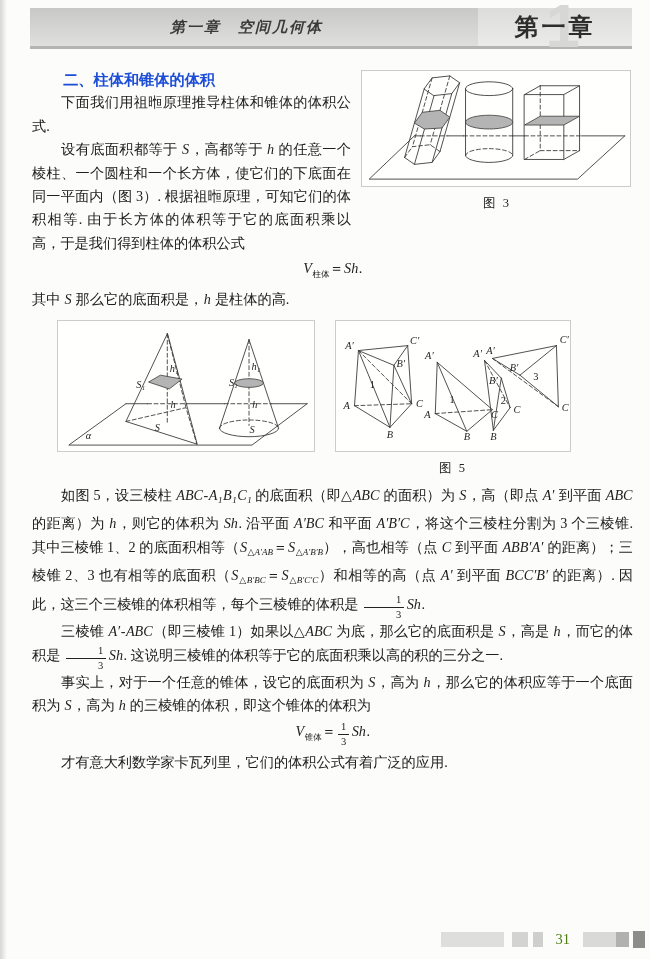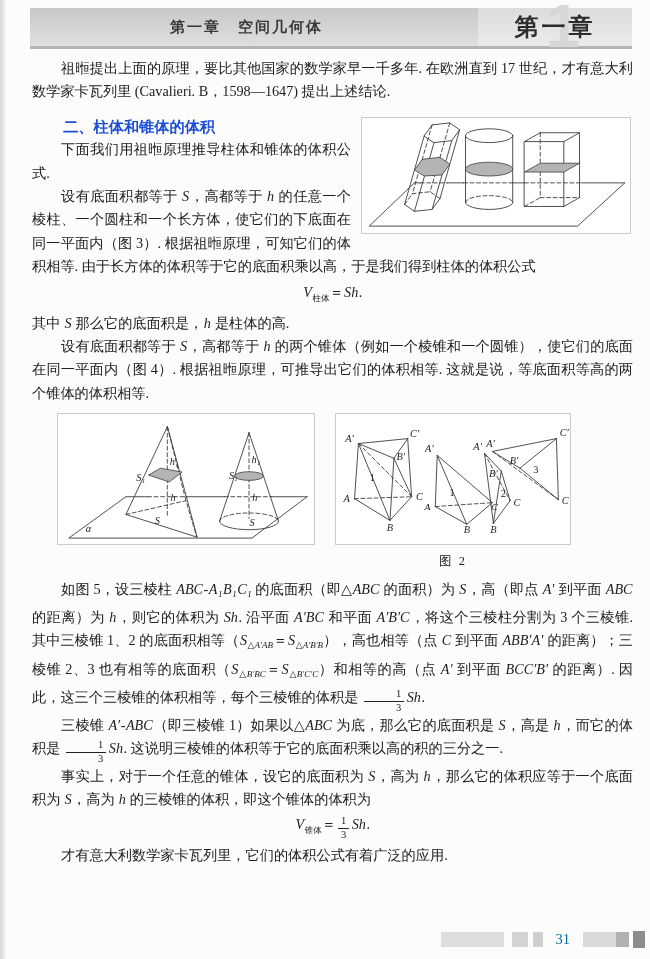--- a/index.html
+++ b/index.html
@@ -8,21 +8,21 @@
     position:relative; width:650px; height:959px; overflow:hidden;
     background:#fcfcfb; font-family:"Liberation Serif","DejaVu Serif",serif; color:#202020;
   }
   .edge-left { position:absolute; left:0; top:0; width:7px; height:100%;
     background:linear-gradient(90deg,#d6d6d3,rgba(240,240,238,0)); }
 
   
   .chapter-bar { position:absolute; left:30px; top:8px; width:602px; height:38px;
     background:linear-gradient(#c8c8c7,#dfdfde); box-shadow:0 3px 0 rgba(120,120,118,.55); }
   .bar-title { position:absolute; left:140px; top:0; height:38px; line-height:38px;
-    font-family:"Liberation Sans","DejaVu Sans",sans-serif; font-weight:bold; 
+    font-family:"Liberation Sans","DejaVu Sans",sans-serif; font-weight:bold; font-style:italic;
     font-size:15px; letter-spacing:2px; color:#3a3a3a; }
   .chapter-right { position:absolute; right:0; top:0; width:154px; height:38px;
     background:linear-gradient(#dcdcdb,#ebebe9); }
   .chapter-numeral { position:absolute; right:52px; top:-13px; z-index:0;
     font-family:"Liberation Sans","DejaVu Sans",sans-serif; font-weight:bold;
     font-size:62px; line-height:62px; color:#d7d7d5; }
   .chapter-right-label { position:relative; z-index:1; display:block; text-align:center;
     line-height:38px; font-family:"Liberation Sans","DejaVu Sans",sans-serif; font-weight:bold;
     font-size:24px; letter-spacing:3px; color:#2d2d2d; }
 
@@ -55,41 +55,40 @@
   .svgt { font-family:"Liberation Serif","DejaVu Serif",serif; font-style:italic;
     font-size:10.5px; fill:#1d1d1d; text-anchor:middle; }
   .svgn { font-style:normal; }
 
   
   .footer { position:absolute; right:5px; bottom:11px; display:flex; align-items:center; }
   .fb { height:15px; }
   .fb1 { width:63px; background:#dededc; margin-right:8px; }
   .fb2 { width:16px; background:#d3d3d1; margin-right:5px; }
   .fb3 { width:10px; background:#cfcfcd; margin-right:13px; }
-  .fpage { font-size:14.5px; color:#0369a1; margin-right:13px; }
+  .fpage { font-size:14.5px; color:#4d7c0f; margin-right:13px; }
   .fb4 { width:33px; background:#d9d9d7; }
   .fb5 { width:13px; background:#b1b1af; margin-right:4px; }
   .fb6 { width:12px; height:17px; background:#8c8c8a; }
 </style>
 </head>
 <body>
 
 <div class="page">
   <div class="edge-left"></div>
 
   <div class="chapter-bar">
     <span class="bar-title">第一章　空间几何体</span>
     <div class="chapter-right">
       <span class="chapter-numeral">1</span>
       <span class="chapter-right-label">第一章</span>
     </div>
   </div>
 
   <div class="content">
-    <p><span class="sg-t">祖暅提出上面的原理，要比其他国家的数学家早一千多年. 在欧洲直到 17 世纪，才有意大利数学家卡瓦列里 (Cavalieri. B，1598—1647) 提出上述结论.</span></p>
 
     <div class="flow">
 
       <div class="fig3-wrap">
         <svg class="figbox" width="270" height="117" viewBox="0 0 270 117">
           <g>
             <path class="ln" d="M52 66 L6 110 L218 110 L266 66"></path>
             <path class="ln" d="M52 66 H58 M86 66 H102 M152 66 H164 M222 66 H266"></path>
             <path class="ln dash" d="M58 66 H86 M102 66 H152 M164 66 H222"></path>
           </g>
@@ -108,28 +107,28 @@
             <path class="ln dash" d="M104 86 A24 7 0 0 1 152 86"></path>
             <ellipse class="shade" cx="128" cy="52" rx="24" ry="7"></ellipse>
           </g>
           <g>
             <path class="ln" d="M164 24 H204 V90 H164 Z"></path>
             <path class="ln" d="M180 15 H220 V81 M164 24 L180 15 M204 24 L220 15 M204 90 L220 81"></path>
             <path class="ln dash" d="M180 15 V81 M180 81 H220 M164 90 L180 81"></path>
             <path class="shade" d="M164 55 H204 L220 46 H180 Z"></path>
           </g>
         </svg>
+        <div class="figcap">图 3</div>
       </div>
 
       <h3 class="section-heading">二、柱体和锥体的体积</h3>
       <p><span class="sg-t">下面我们用祖暅原理推导柱体和锥体的体积公式.</span></p>
       <p><span class="sg-t">设有底面积都等于 </span><span class="sg-m">S</span><span class="sg-t">，高都等于 </span><span class="sg-m">h</span><span class="sg-t"> 的任意一个棱柱、一个圆柱和一个长方体，使它们的下底面在同一平面内（图 3）. 根据祖暅原理，可知它们的体积相等. 由于长方体的体积等于它的底面积乘以高，于是我们得到柱体的体积公式</span></p>
       <div class="formula"><span class="sg-m">V</span><span class="sg-subcn">柱体</span><span class="sg-t">＝</span><span class="sg-m">Sh</span><span class="sg-t">.</span></div>
       <p class="noindent"><span class="sg-t">其中 </span><span class="sg-m">S</span><span class="sg-t"> 那么它的底面积是，</span><span class="sg-m">h</span><span class="sg-t"> 是柱体的高.</span></p>
-      <p><span class="sg-t">设有底面积都等于 </span><span class="sg-m">S</span><span class="sg-t">，高都等于 </span><span class="sg-m">h</span><span class="sg-t"> 的两个锥体（例如一个棱锥和一个圆锥），使它们的底面在同一平面内（图 4）. 根据祖暅原理，可推导出它们的体积相等. 这就是说，等底面积等高的两个锥体的体积相等.</span></p>
     </div>
 
     <div class="figrow">
       <div>
         <svg class="figbox" width="258" height="132" viewBox="0 0 258 132">
           <g>
             <path class="ln" d="M68 84 L10 126 L196 126 L252 84"></path>
             <path class="ln" d="M68 84 H90 M130 84 H168 M216 84 H252"></path>
             <path class="ln dash" d="M90 84 H130 M168 84 H216"></path>
             <text class="svgt" x="30" y="120">α</text>
@@ -190,21 +189,21 @@
           <g>
             <path class="ln" d="M158 38 L223 25 M158 38 L186 55 M186 55 L223 25 M223 25 L225 87 M186 55 L225 87"></path>
             <path class="ln dash" d="M158 38 L225 87"></path>
             <text class="svgt" x="156" y="34">A′</text>
             <text class="svgt" x="231" y="22">C′</text>
             <text class="svgt" x="180" y="51">B′</text>
             <text class="svgt" x="232" y="91">C</text>
             <text class="svgt svgn" x="202" y="60">3</text>
           </g>
         </svg>
-        <div class="figcap">图 2</div>
+        <div class="figcap">图 5</div>
       </div>
     </div>
 
     <div class="after-figs">
       <p><span class="sg-t">如图 5，设三棱柱 </span><span class="sg-m">ABC</span><span class="sg-t">-</span><span class="sg-m">A</span><span class="sg-sub">1</span><span class="sg-m">B</span><span class="sg-sub">1</span><span class="sg-m">C</span><span class="sg-sub">1</span><span class="sg-t"> 的底面积（即△</span><span class="sg-m">ABC</span><span class="sg-t"> 的面积）为 </span><span class="sg-m">S</span><span class="sg-t">，高（即点 </span><span class="sg-m">A′</span><span class="sg-t"> 到平面 </span><span class="sg-m">ABC</span><span class="sg-t"> 的距离）为 </span><span class="sg-m">h</span><span class="sg-t">，则它的体积为 </span><span class="sg-m">Sh</span><span class="sg-t">. 沿平面 </span><span class="sg-m">A′BC</span><span class="sg-t"> 和平面 </span><span class="sg-m">A′B′C</span><span class="sg-t">，将这个三棱柱分割为 3 个三棱锥. 其中三棱锥 1、2 的底面积相等（</span><span class="sg-m">S</span><span class="sg-sub">△A′AB</span><span class="sg-t">＝</span><span class="sg-m">S</span><span class="sg-sub">△A′B′B</span><span class="sg-t">），高也相等（点 </span><span class="sg-m">C</span><span class="sg-t"> 到平面 </span><span class="sg-m">ABB′A′</span><span class="sg-t"> 的距离）；三棱锥 2、3 也有相等的底面积（</span><span class="sg-m">S</span><span class="sg-sub">△B′BC</span><span class="sg-t">＝</span><span class="sg-m">S</span><span class="sg-sub">△B′C′C</span><span class="sg-t">）和相等的高（点 </span><span class="sg-m">A′</span><span class="sg-t"> 到平面 </span><span class="sg-m">BCC′B′</span><span class="sg-t"> 的距离）. 因此，这三个三棱锥的体积相等，每个三棱锥的体积是 </span><span class="frac"><span class="fn">1</span><span class="fd">3</span></span><span class="sg-m">Sh</span><span class="sg-t">.</span></p>
       <p><span class="sg-t">三棱锥 </span><span class="sg-m">A′</span><span class="sg-t">-</span><span class="sg-m">ABC</span><span class="sg-t">（即三棱锥 1）如果以△</span><span class="sg-m">ABC</span><span class="sg-t"> 为底，那么它的底面积是 </span><span class="sg-m">S</span><span class="sg-t">，高是 </span><span class="sg-m">h</span><span class="sg-t">，而它的体积是 </span><span class="frac"><span class="fn">1</span><span class="fd">3</span></span><span class="sg-m">Sh</span><span class="sg-t">. 这说明三棱锥的体积等于它的底面积乘以高的积的三分之一.</span></p>
       <p><span class="sg-t">事实上，对于一个任意的锥体，设它的底面积为 </span><span class="sg-m">S</span><span class="sg-t">，高为 </span><span class="sg-m">h</span><span class="sg-t">，那么它的体积应等于一个底面积为 </span><span class="sg-m">S</span><span class="sg-t">，高为 </span><span class="sg-m">h</span><span class="sg-t"> 的三棱锥的体积，即这个锥体的体积为</span></p>
       <div class="formula"><span class="sg-m">V</span><span class="sg-subcn">锥体</span><span class="sg-t">＝</span><span class="frac"><span class="fn">1</span><span class="fd">3</span></span><span class="sg-m">Sh</span><span class="sg-t">.</span></div>
       <p><span class="sg-t">才有意大利数学家卡瓦列里，它们的体积公式有着广泛的应用.</span></p>
     </div>

